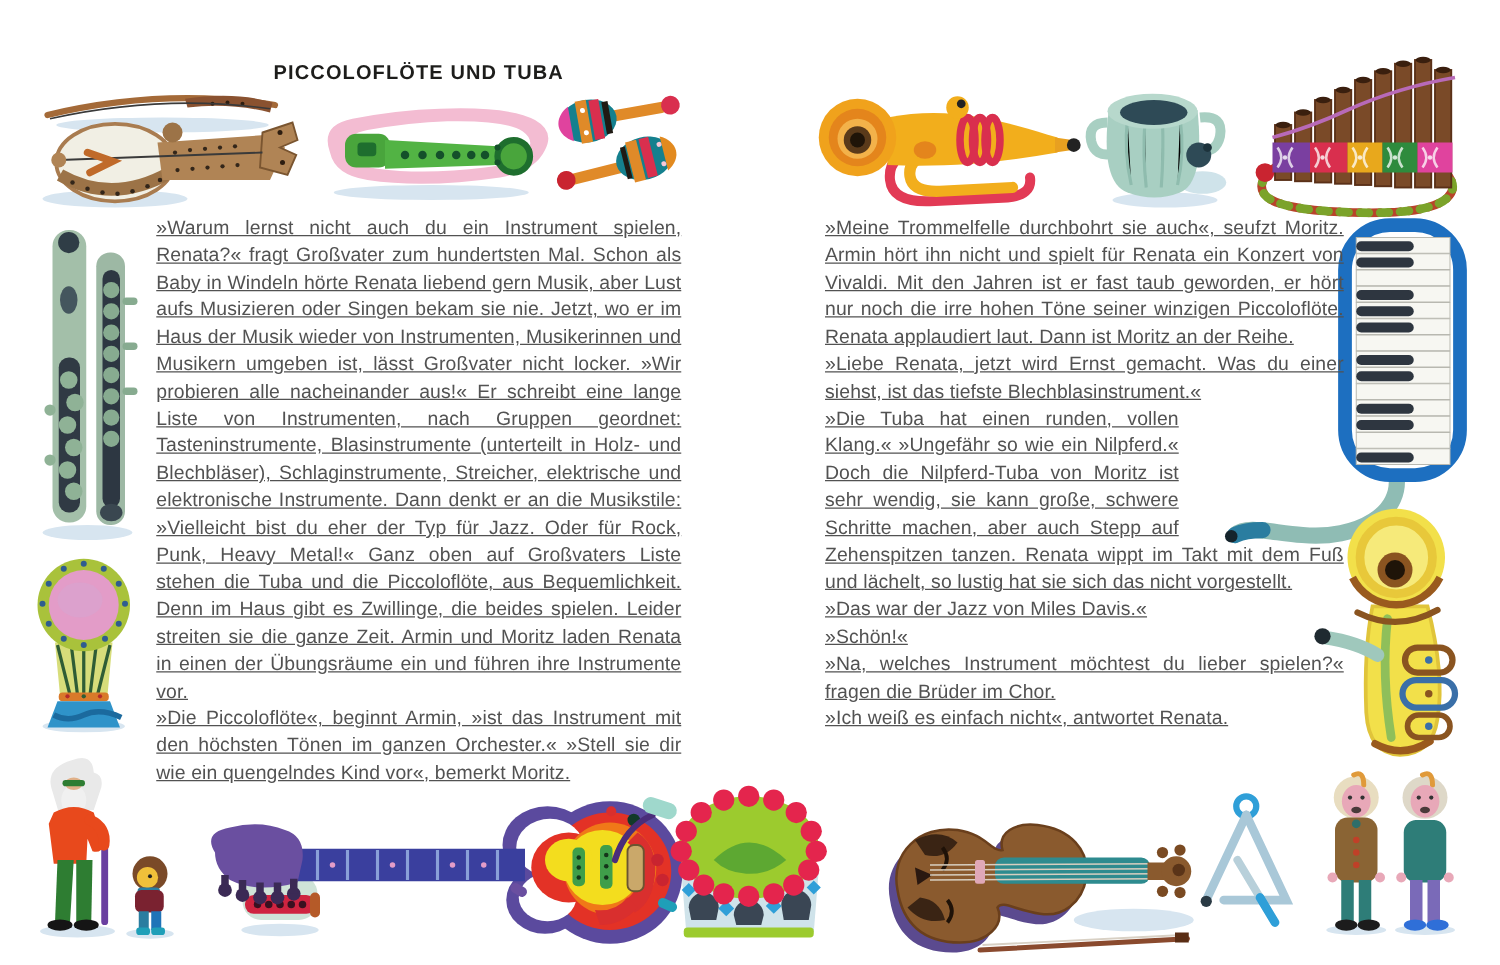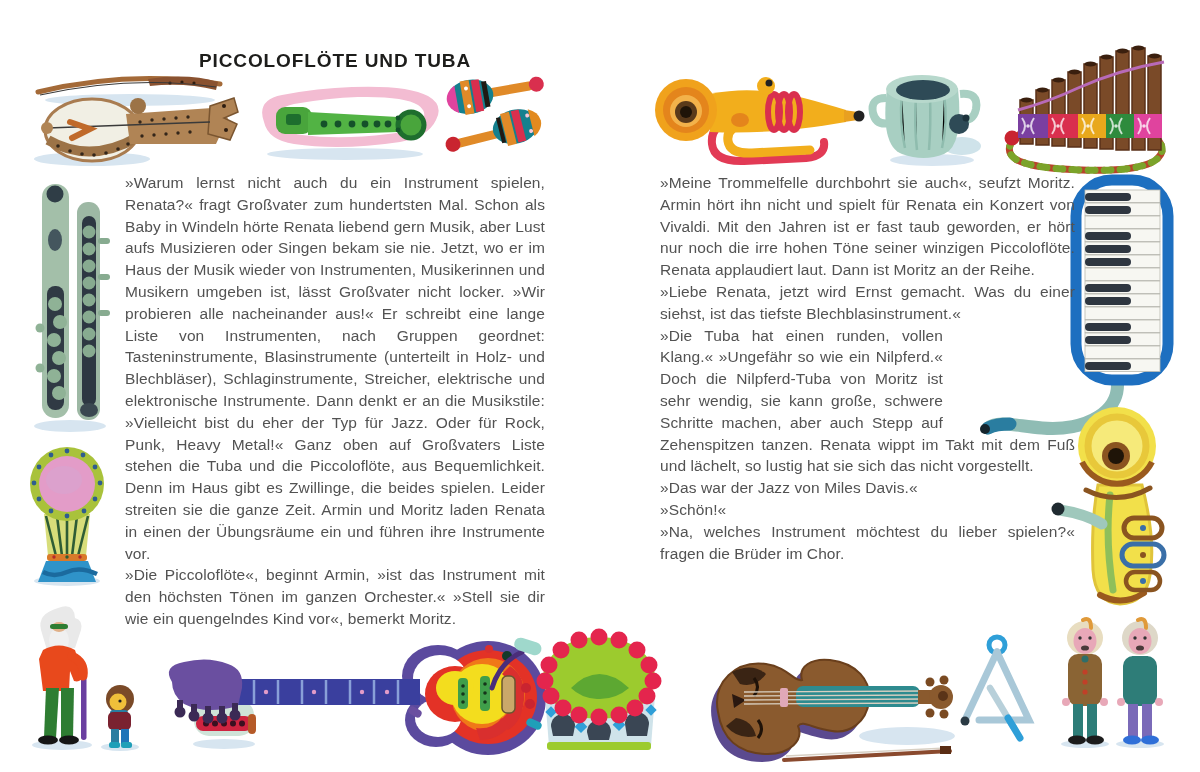--- a/index.html
+++ b/index.html
@@ -1,22 +1,22 @@
 <!DOCTYPE html>
 <html><head>
 <meta charset="utf-8">
 <style>
   html,body{margin:0;padding:0;background:#fff;}
   .spread{position:relative;width:1200px;height:772px;background:#ffffff;overflow:hidden;
           font-family:"Liberation Sans",sans-serif;}
   .page-title{position:absolute;left:125px;top:50px;width:420px;text-align:center;
-              font-size:19px;font-weight:700;letter-spacing:0.9px;color:#1d1d1b;}
+              font-size:16px;font-weight:700;letter-spacing:0.9px;color:#1d1d1b;}
   .bodytext{position:absolute;font-size:15.5px;line-height:21.8px;color:#525252;
             letter-spacing:0.1px;hyphens:manual;}
-  .bodytext p{margin:0;text-align:justify;}
+  .bodytext p{margin:0;text-align:justify;text-decoration:underline;}
   .left-col{left:125px;top:172px;width:420px;}
   .right-col{left:660px;top:172px;width:415px;}
   .float-spacer{float:right;}
   .illo{position:absolute;}
   svg{display:block;}
 </style>
 </head>
 <body>
 
 <div class="spread">
@@ -496,20 +496,21 @@
     </svg>
   </div>
 
   <div class="bodytext right-col">
       <p>»Meine Trommelfelle durchbohrt sie auch«, seufzt Moritz. Armin hört ihn nicht und spielt für Renata ein Konzert von Vivaldi. Mit den Jahren ist er fast taub geworden, er hört nur noch die irre hohen Töne seiner winzigen Piccoloflöte. Renata applaudiert laut. Dann ist Moritz an der Reihe.</p>
       <p>»Liebe Renata, jetzt wird Ernst gemacht. Was du einer siehst, ist das tiefste Blechblasinstrument.«</p>
       <p><span class="float-spacer" style="width: 132px; height: 90px;"></span>»Die Tuba hat einen runden, vollen Klang.« »Ungefähr so wie ein Nilpferd.« Doch die Nilpferd-Tuba von Moritz ist sehr wendig, sie kann große, schwere Schritte machen, aber auch Stepp auf Zehenspitzen tanzen. Renata wippt im Takt mit dem Fuß und lächelt, so lustig hat sie sich das nicht vorgestellt.</p>
       <p>»Das war der Jazz von Miles Davis.«</p>
       <p>»Schön!«</p>
       <p>»Na, welches Instrument möchtest du lieber spielen?« fragen die Brüder im Chor.</p>
+      <p>»Ich weiß es einfach nicht«, antwortet Renata.</p>
     </div>
 
   <div class="illo" style="left:692px;top:638px;">
     <svg width="268" height="132" viewBox="0 0 268 132">
       <ellipse cx="215" cy="98" rx="48" ry="9" fill="#d7e5f0"></ellipse>
       <path d="M26 74 C20 44 44 22 74 26 C96 29 102 44 110 42 C106 28 120 20 138 22 C164 25 180 42 177 64 C174 84 158 96 140 93 C120 90 110 82 106 88 C112 102 98 116 76 116 C46 116 30 100 26 74 Z" fill="#5b4a8f" transform="translate(-6 8)"></path>
       <path d="M26 74 C20 44 44 22 74 26 C96 29 102 44 110 42 C106 28 120 20 138 22 C164 25 180 42 177 64 C174 84 158 96 140 93 C120 90 110 82 106 88 C112 102 98 116 76 116 C46 116 30 100 26 74 Z" fill="#8a5a2e" stroke="#6a3f1c" stroke-width="2"></path>
       <path d="M40 34 q20 -10 34 2 q-10 14 -26 10 Z" fill="#3a2414"></path>
       <path d="M34 88 q12 14 30 10 q-4 -16 -20 -18 Z" fill="#3a2414"></path>
       <path d="M62 40 q7 9 0 18" stroke="#1f1208" stroke-width="3" fill="none"></path>

